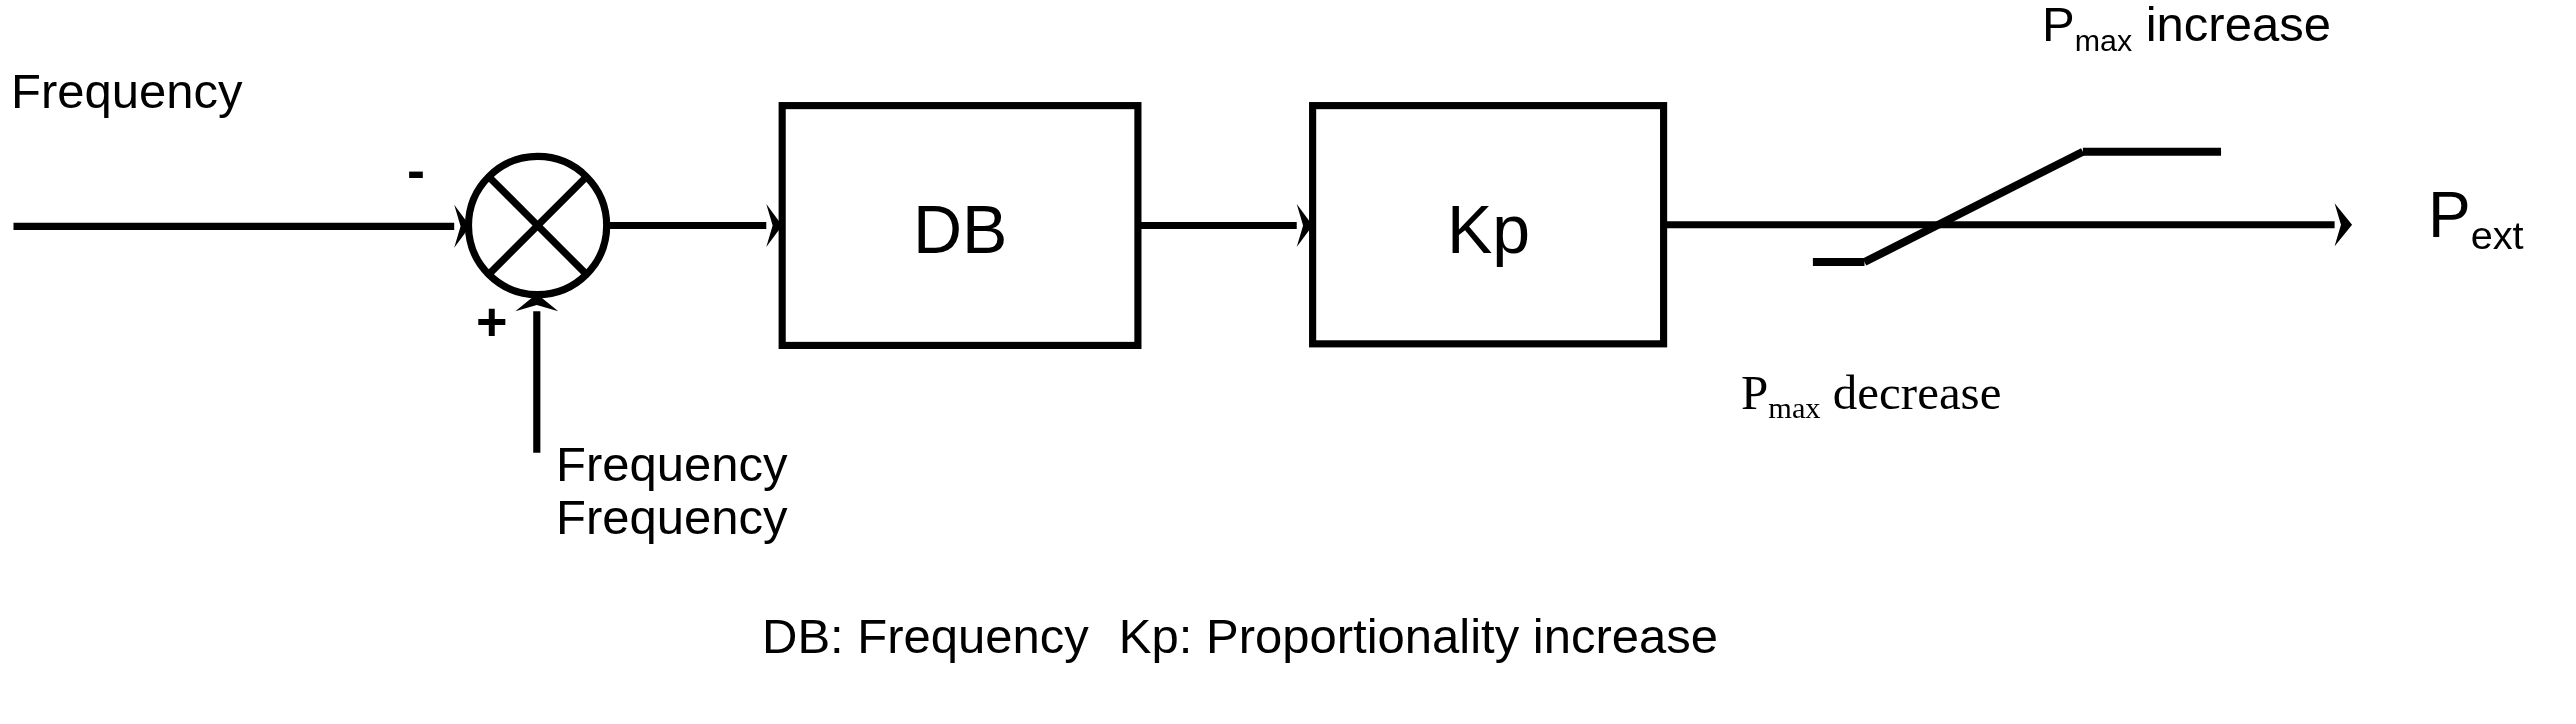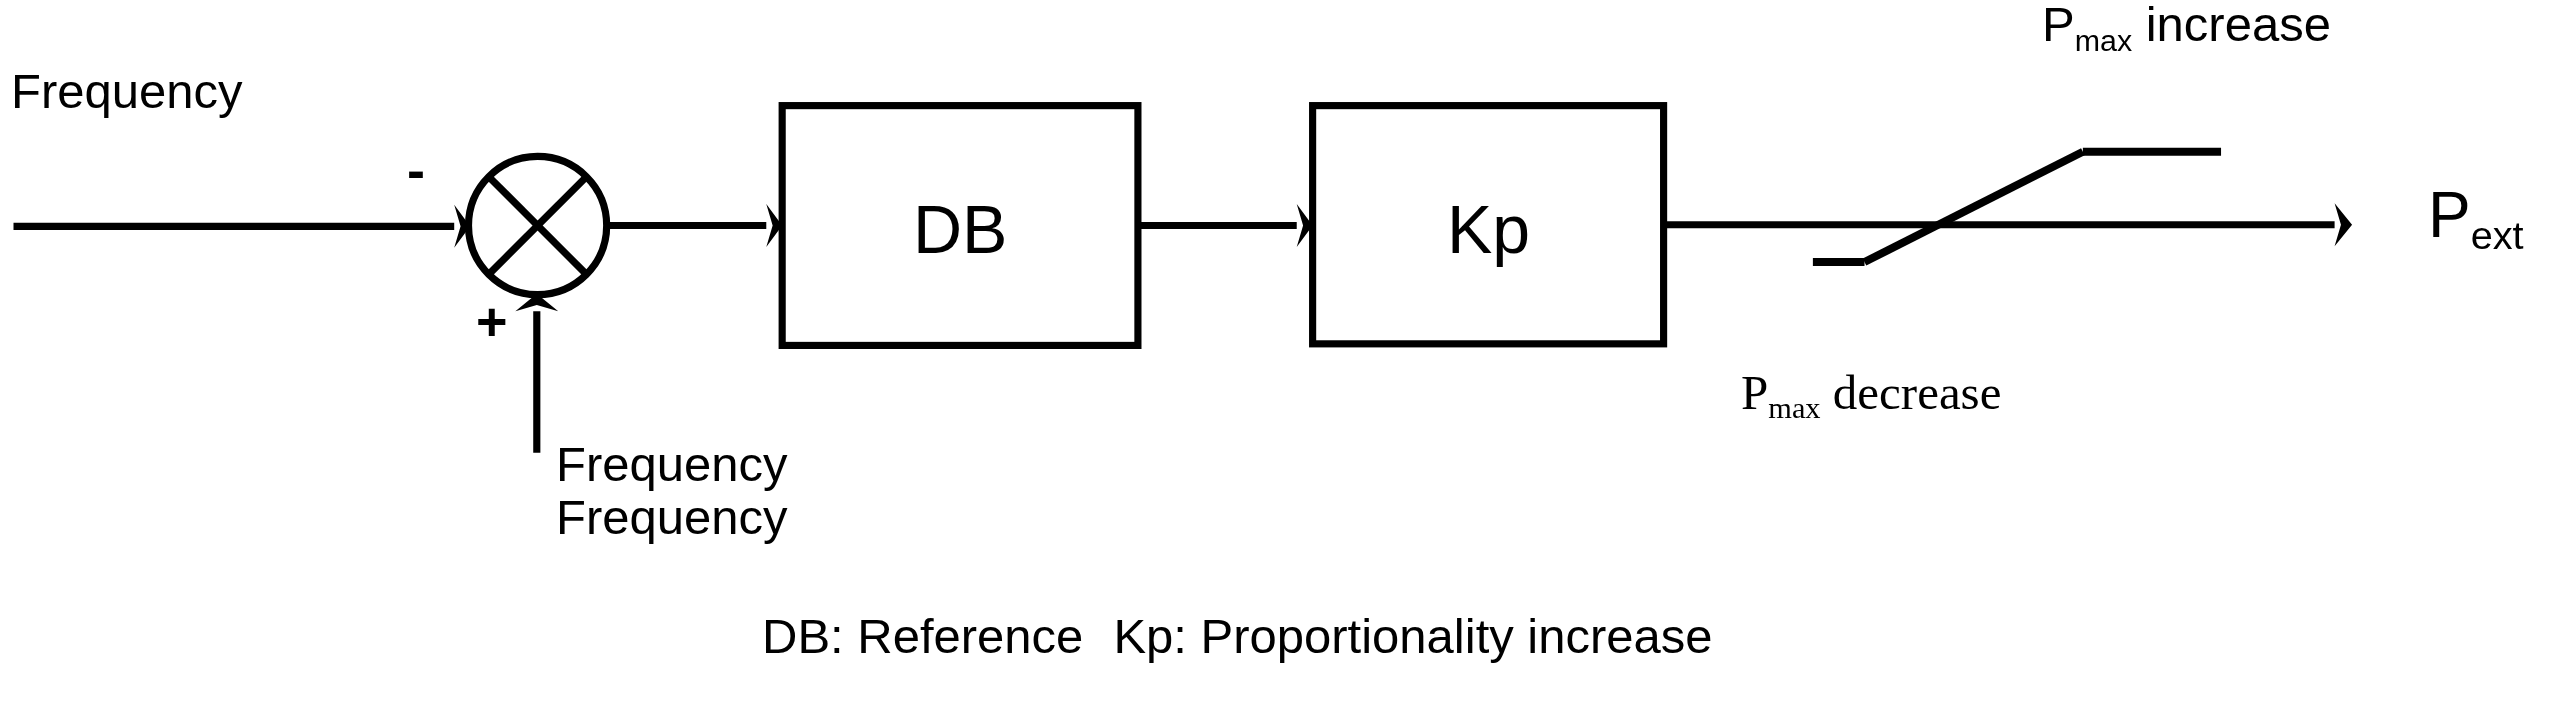--- a/index.html
+++ b/index.html
@@ -135,17 +135,17 @@
 
   <div class="lbl t-pmax-dec">
     <span>P</span><sub>max</sub><span> decrease</span>
   </div>
 
   <div class="lbl t-pext">
     <span>P</span><sub>ext</sub>
   </div>
 
   <div class="lbl t-caption">
-    <span>DB: Reference</span><span class="cap-gap"></span><span>Kp: Proportionality increase</span>
+    <span>DB: Frequency</span><span class="cap-gap"></span><span>Kp: Proportionality increase</span>
   </div>
 
 </div>
 
 
 </body></html>

